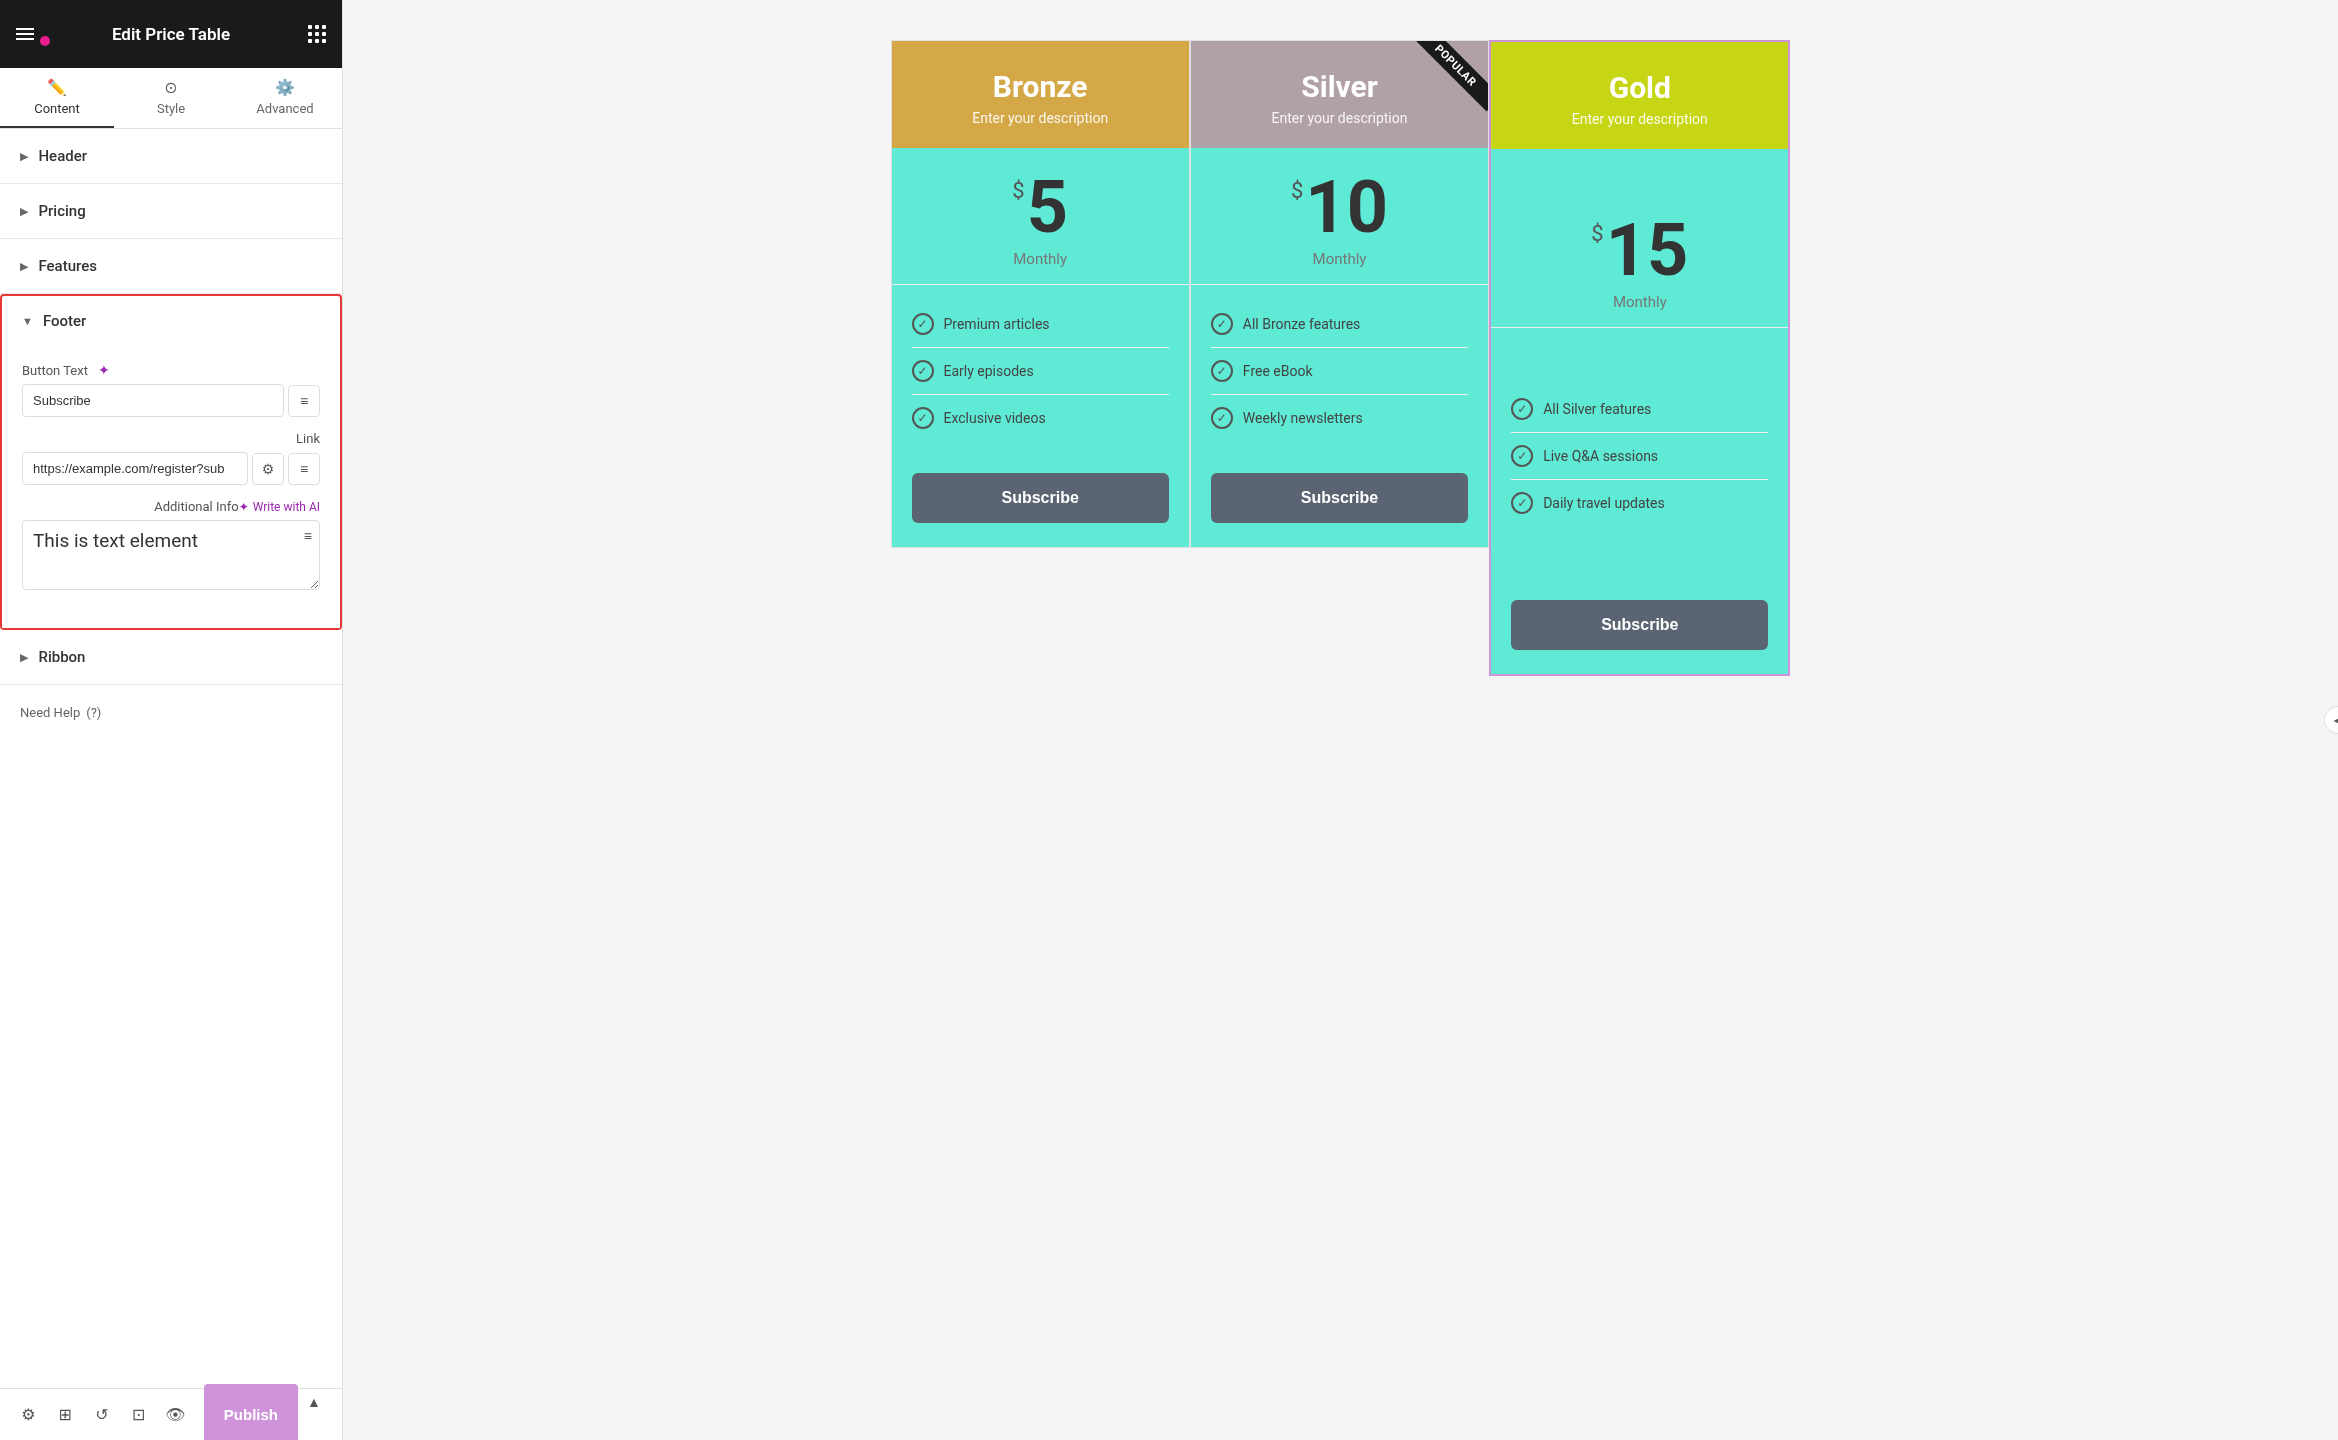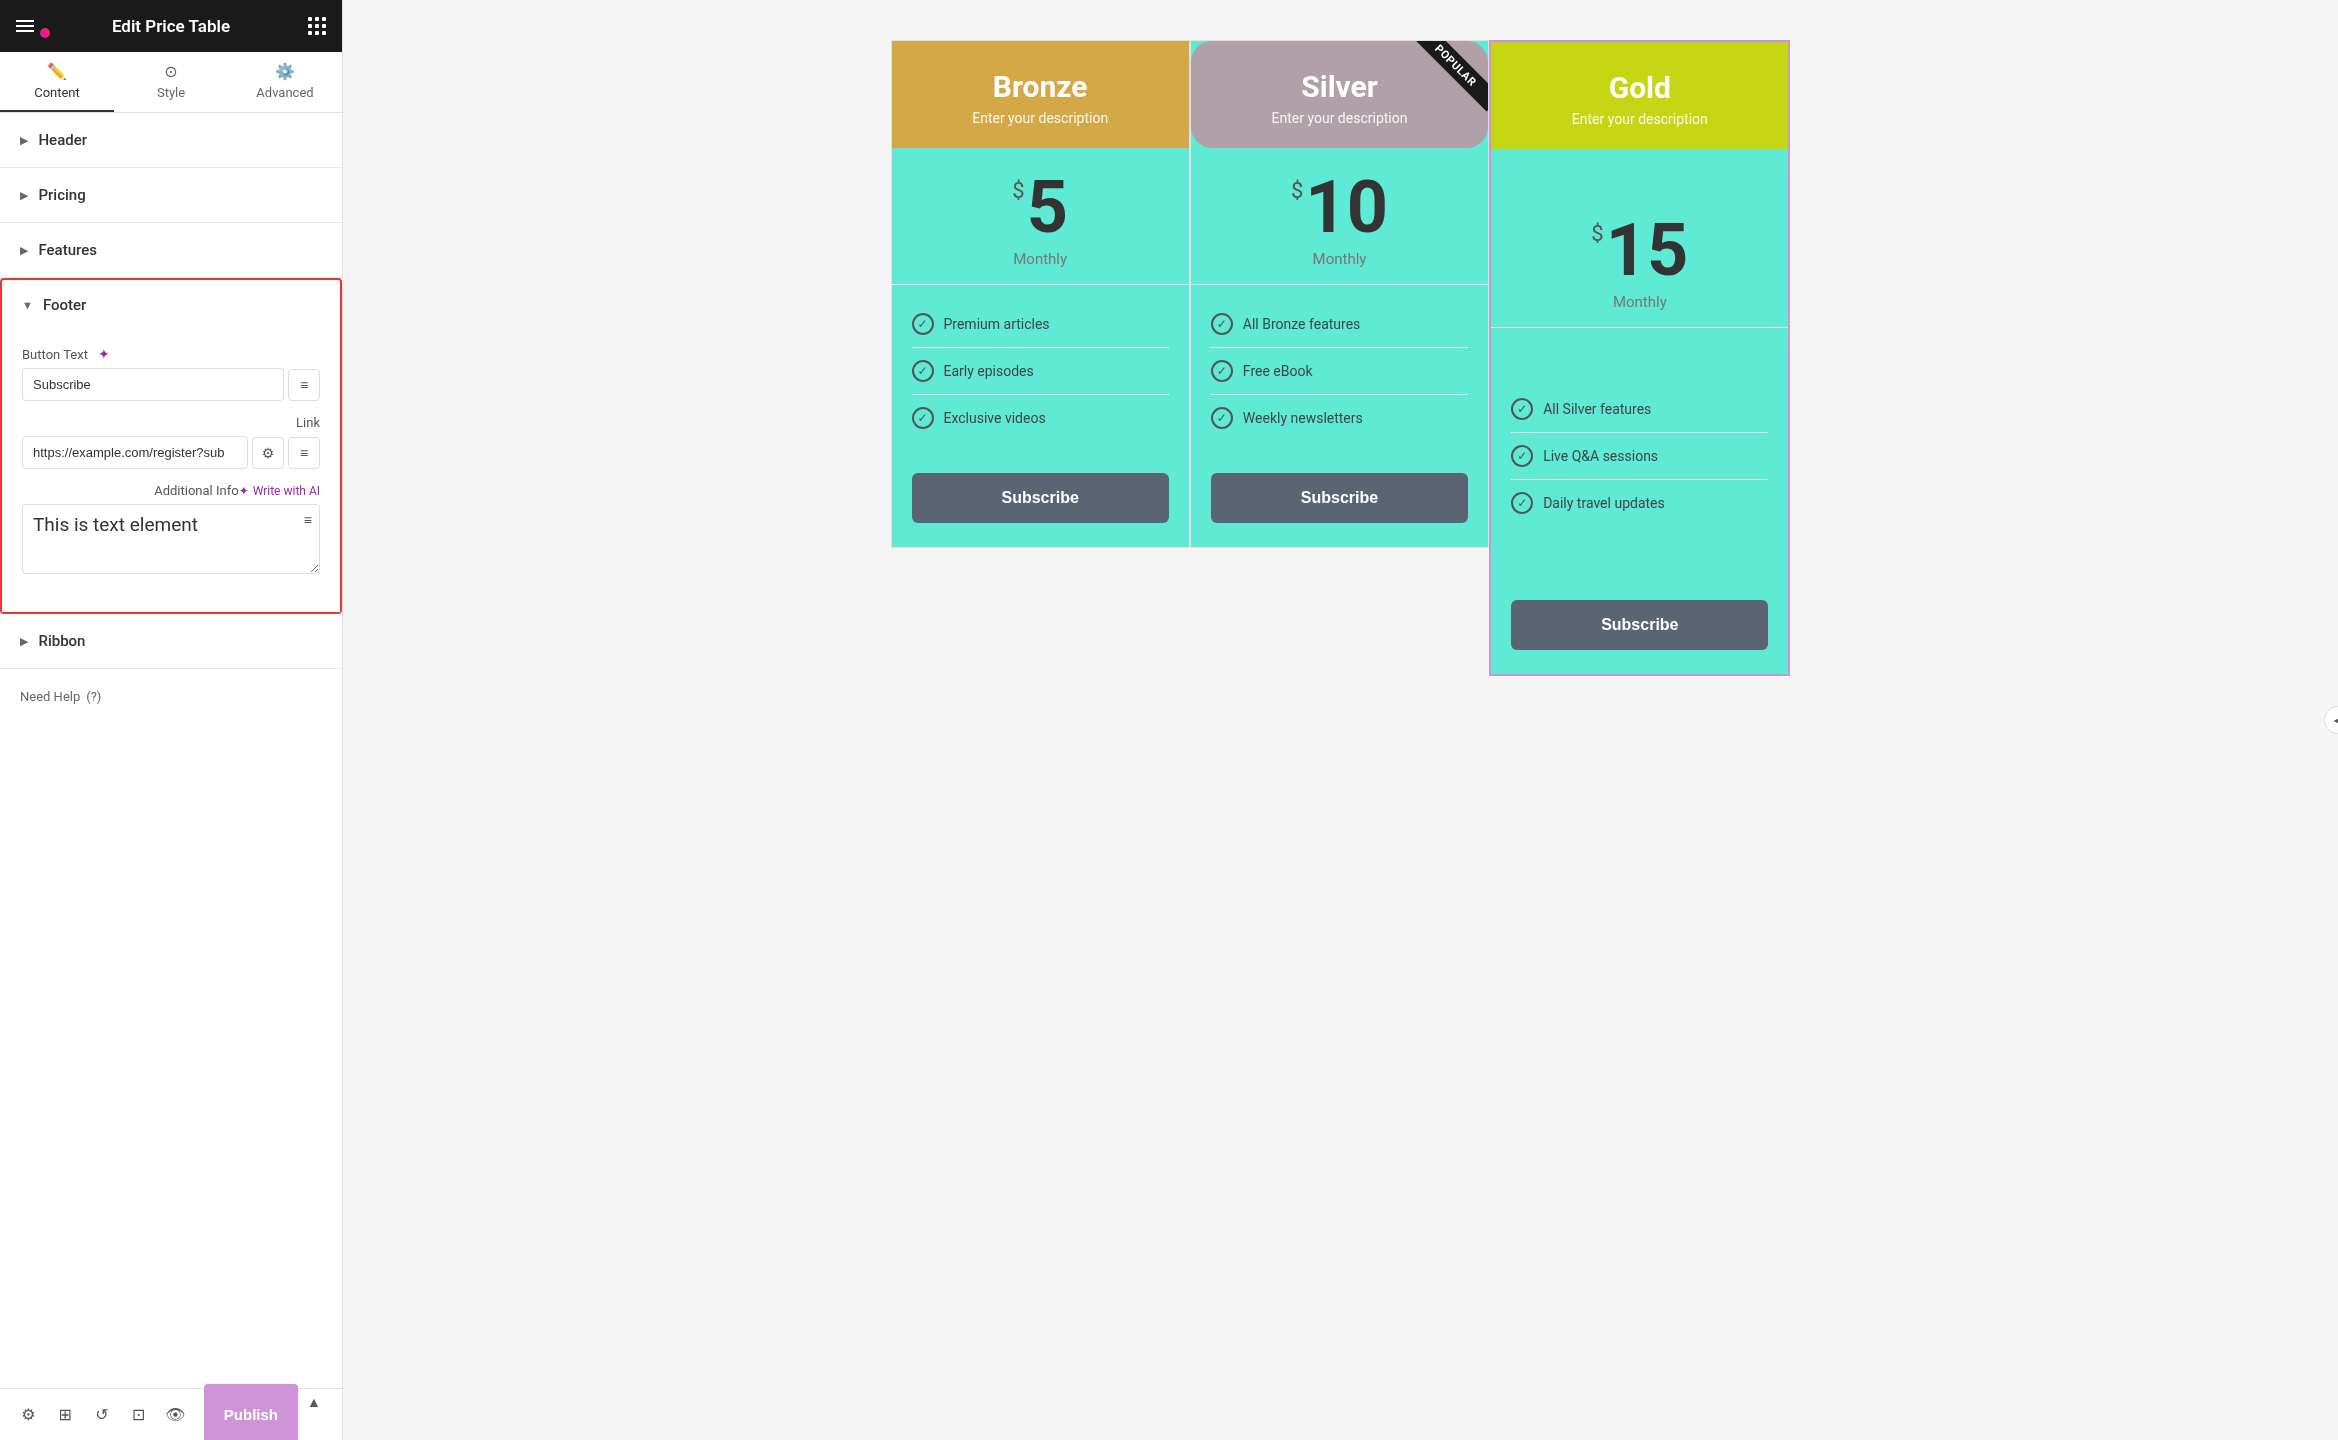--- a/index.html
+++ b/index.html
@@ -1,20 +1,20 @@
 <!DOCTYPE html>
 <html><head>
   <meta charset="utf-8">
   <style>
     * { box-sizing: border-box; margin: 0; padding: 0; }
     body { font-family: -apple-system, BlinkMacSystemFont, 'Segoe UI', Roboto, sans-serif; display: flex; height: 100vh; overflow: hidden; background: #f5f5f5; }
 
     
     .sidebar { width: 343px; min-width: 343px; background: #fff; display: flex; flex-direction: column; border-right: 1px solid #e0e0e0; height: 100vh; }
-    .sidebar-header { background: #1a1a1a; color: #fff; padding: 14px 16px; display: flex; align-items: center; justify-content: space-between; height: 52px; }
+    .sidebar-header { background: #1a1a1a; color: #fff; padding: 14px 16px; display: flex; align-items: center; justify-content: space-between; height: 68px; }
     .sidebar-header-title { font-size: 17px; font-weight: 600; }
     .hamburger-icon { display: flex; flex-direction: column; gap: 3px; cursor: pointer; }
     .hamburger-icon span { display: block; width: 18px; height: 2px; background: #fff; }
     .grid-icon { display: grid; grid-template-columns: 1fr 1fr 1fr; gap: 3px; width: 18px; height: 18px; cursor: pointer; }
     .grid-icon span { background: #fff; border-radius: 1px; }
     .dot-indicator { width: 10px; height: 10px; background: #e91e8c; border-radius: 50%; position: absolute; top: 8px; left: 24px; }
     .header-left { display: flex; align-items: center; gap: 8px; position: relative; }
 
     
     .tabs { display: flex; border-bottom: 1px solid #e0e0e0; background: #fff; }
@@ -61,21 +61,21 @@
     .publish-group { display: flex; margin-left: 4px; }
 
     
     .main-content { flex: 1; overflow-y: auto; background: #f5f5f5; padding: 40px 60px; display: flex; align-items: flex-start; justify-content: center; }
     .pricing-container { display: flex; gap: 0; max-width: 900px; width: 100%; align-items: flex-start; }
 
     
     .price-card { flex: 1; background: #5eead4; display: flex; flex-direction: column; border: 1px solid #e0e0e0; }
     .price-card-header { padding: 28px 20px 22px; text-align: center; }
     .price-card-header.bronze { background: #d4a847; }
-    .price-card-header.silver { background: #b0a0a8; position: relative; overflow: hidden; border-radius: 21px; }
+    .price-card-header.silver { background: #b0a0a8; position: relative; overflow: hidden; }
     .price-card-header.gold { background: #c6d514; }
     .card-title { font-size: 30px; font-weight: 700; color: #fff; }
     .card-desc { font-size: 14px; color: rgba(255,255,255,0.9); margin-top: 6px; }
 
     
     .popular-ribbon { position: absolute; top: 14px; right: -22px; background: #1a1a1a; color: #fff; font-size: 11px; font-weight: 700; padding: 4px 28px; transform: rotate(45deg); letter-spacing: 0.5px; }
 
     
     .price-area { padding: 24px 20px 16px; text-align: center; border-bottom: 1px solid #eee; }
     .price-display { display: flex; align-items: flex-start; justify-content: center; gap: 2px; }

